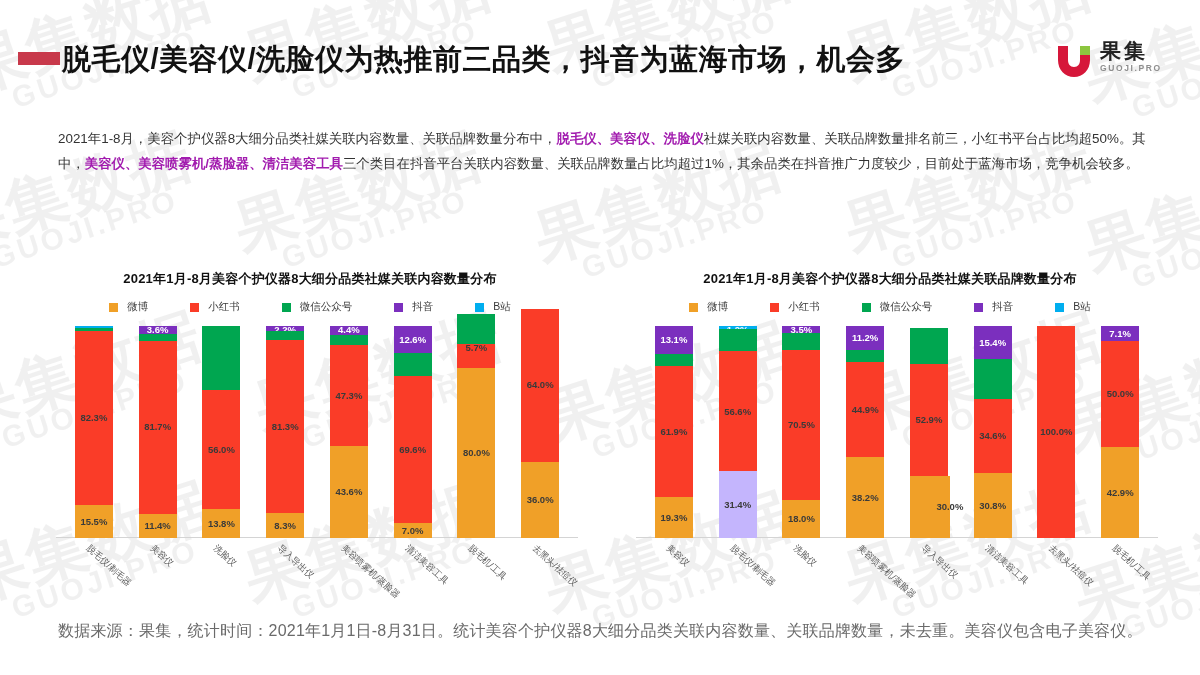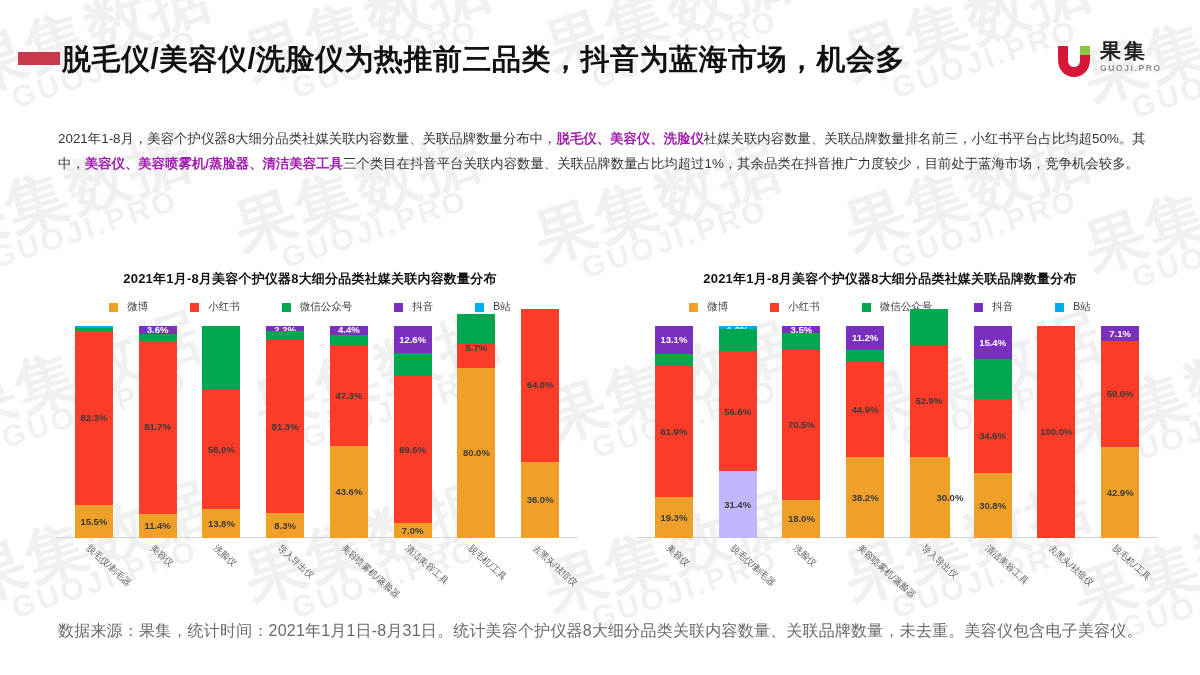--- a/index.html
+++ b/index.html
@@ -403,21 +403,21 @@
                 <span class="seg-lab">38.2%</span>
               </div>
             </div>
           </div>
           <div class="col">
             <div class="bar">
               <div class="seg dark" style="height: 36.252px; background: rgb(0, 166, 80);"></div>
               <div class="seg dark" style="height: 112.148px; background: rgb(250, 60, 40);">
                 <span class="seg-lab">52.9%</span>
               </div>
-              <div class="seg dark" style="height: 81px; background: rgb(240, 160, 40); padding-left: 40px;">
+              <div class="seg dark" style="height: 62px; background: rgb(240, 160, 40); padding-left: 40px;">
                 <span class="seg-lab">30.0%</span>
               </div>
             </div>
           </div>
           <div class="col">
             <div class="bar">
               <div class="seg light" style="height: 32.648px; background: rgb(123, 47, 190);">
                 <span class="seg-lab">15.4%</span>
               </div>
               <div class="seg dark" style="height: 40.704px; background: rgb(0, 166, 80);"></div>

